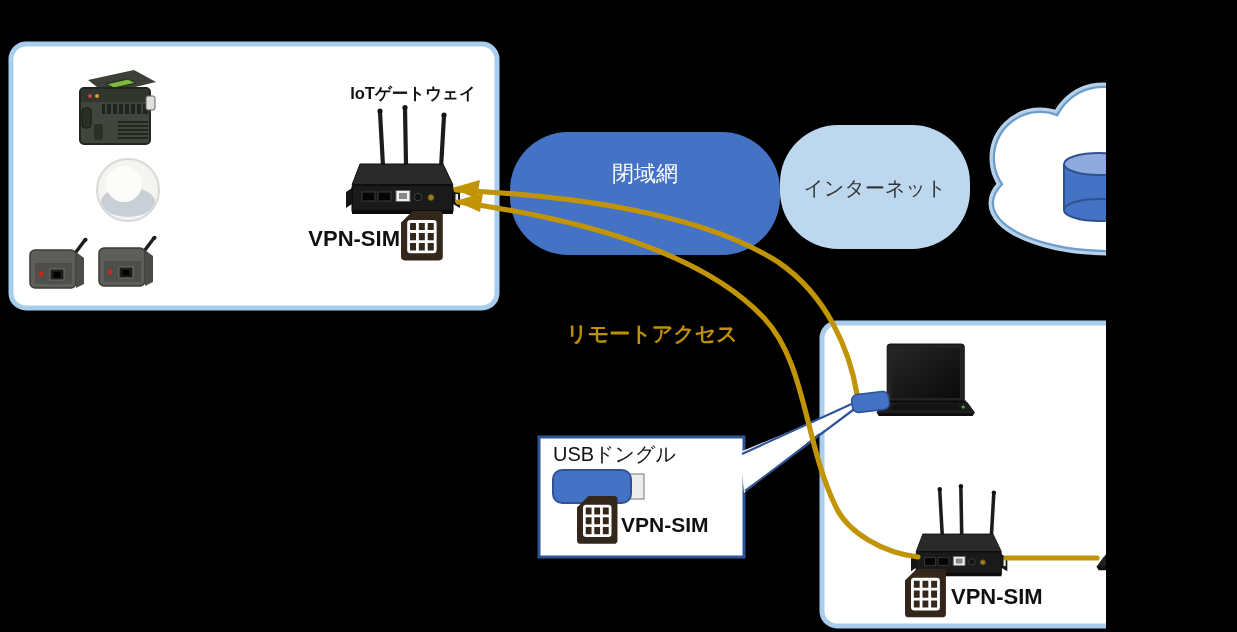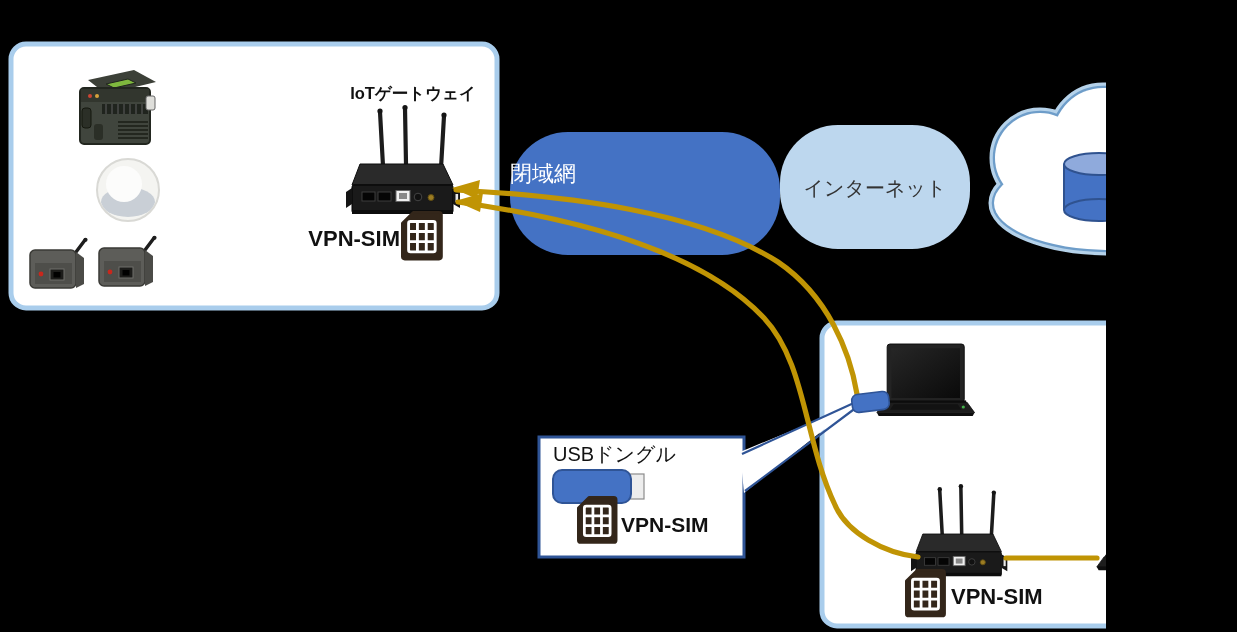--- a/index.html
+++ b/index.html
@@ -2,21 +2,21 @@
 <html><head>
 <meta charset="utf-8">
 <style>
   html,body{margin:0;padding:0;background:#000;}
   .stage{position:relative;width:1106px;height:632px;background:#000;overflow:hidden;
          font-family:Liberation Sans, sans-serif;}
   .stage svg{position:absolute;left:0;top:0;}
   .lbl{position:absolute;color:#111;white-space:nowrap;line-height:1.2;}
   .lbl-gateway{left:338px;top:84px;width:150px;text-align:center;font-size:16.5px;font-weight:600;}
   .lbl-vpnsim-gw{left:285px;top:226px;width:115px;text-align:right;font-size:22px;font-weight:600;}
-  .lbl-closed{left:510px;top:161px;width:270px;text-align:left;font-size:22px;font-weight:500;color:#fff;}
+  .lbl-closed{left:510px;top:161px;width:270px;text-align:center;font-size:22px;font-weight:500;color:#fff;}
   .lbl-internet{left:780px;top:176px;width:190px;text-align:center;font-size:20px;color:#333;}
   .lbl-remote{left:552px;top:321px;width:200px;text-align:center;font-size:21px;font-weight:700;color:#BF9000;}
   .lbl-usb{left:553px;top:442px;font-size:20px;font-weight:500;}
   .lbl-vpnsim-dongle{left:621px;top:512px;font-size:21px;font-weight:600;}
   .lbl-vpnsim-r2{left:951px;top:584px;font-size:22px;font-weight:600;}
   .site-box{fill:#fff;stroke:#A9CDEC;stroke-width:5;}
   .callout-box{fill:#fff;stroke:#2F5496;stroke-width:3;}
   .callout-line{stroke:#2F5496;stroke-width:2.2;fill:none;}
   .gold-line{fill:none;stroke:#C09404;stroke-width:5.2;stroke-linecap:round;}
   .gold-fill{fill:#C09404;}
@@ -188,16 +188,17 @@
 
   <g transform="rotate(-7 870 402)">
     <rect x="852" y="393" width="37" height="18" rx="6" fill="#4472C4" stroke="#2F5496" stroke-width="1.6"></rect>
   </g>
 </svg>
 
 <div class="lbl lbl-gateway">IoTゲートウェイ</div>
 <div class="lbl lbl-vpnsim-gw">VPN-SIM</div>
 <div class="lbl lbl-closed">閉域網</div>
 <div class="lbl lbl-internet">インターネット</div>
+<div class="lbl lbl-remote">リモートアクセス</div>
 <div class="lbl lbl-usb">USBドングル</div>
 <div class="lbl lbl-vpnsim-dongle">VPN-SIM</div>
 <div class="lbl lbl-vpnsim-r2">VPN-SIM</div>
 </div>
 
 </body></html>

